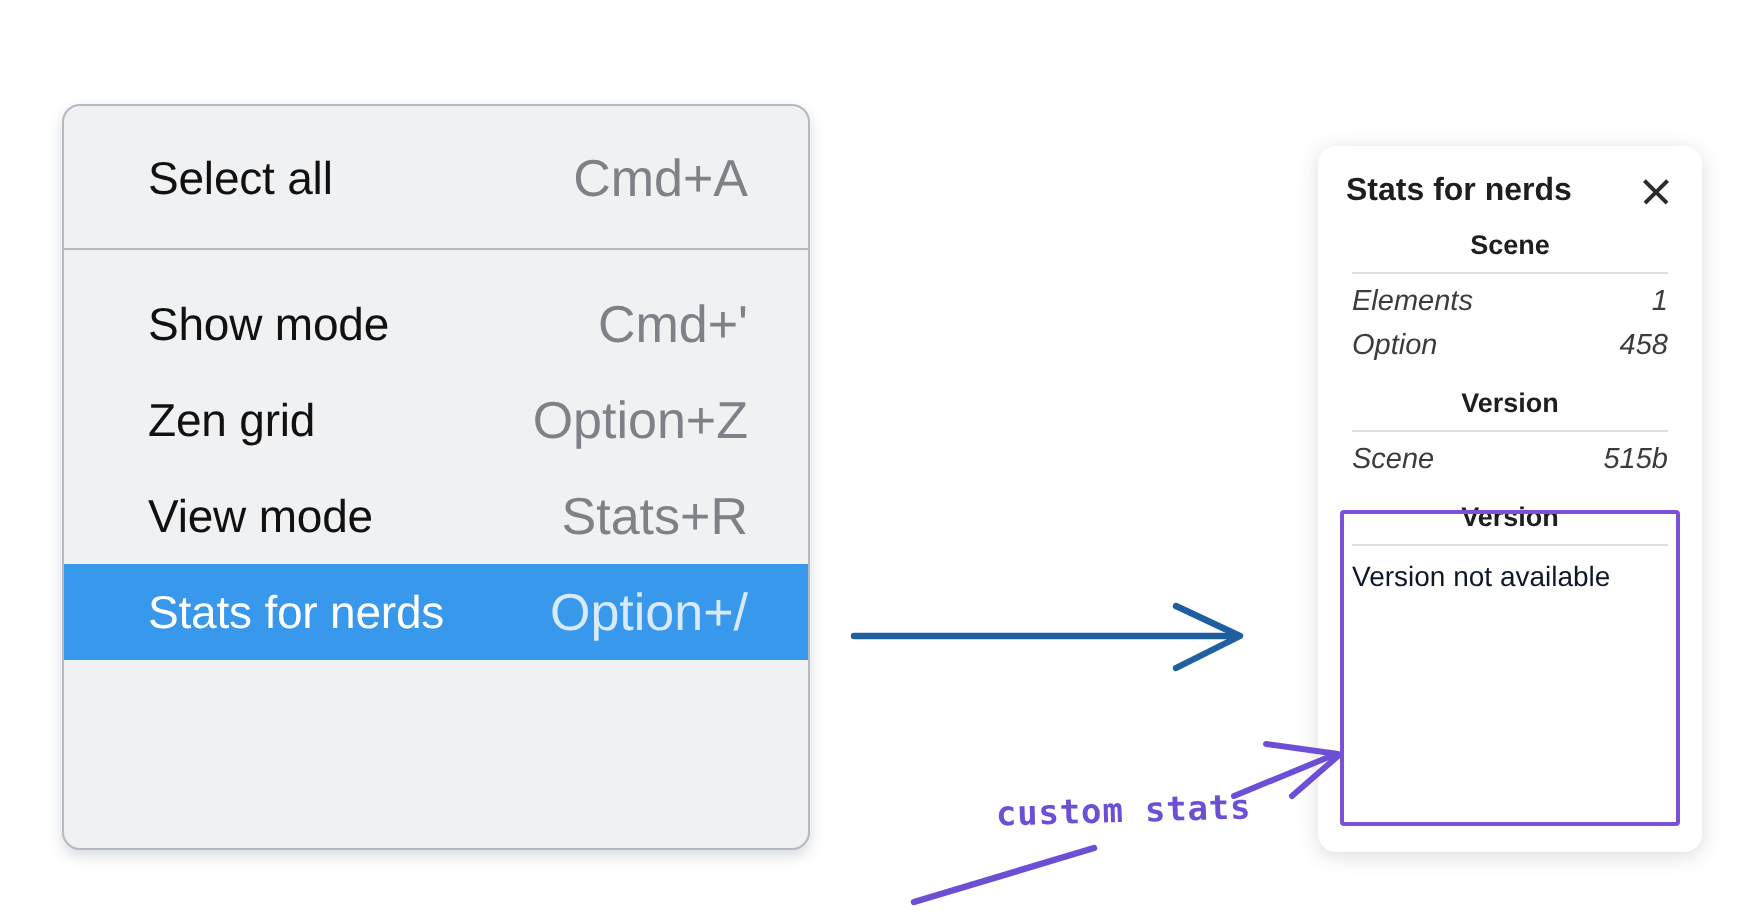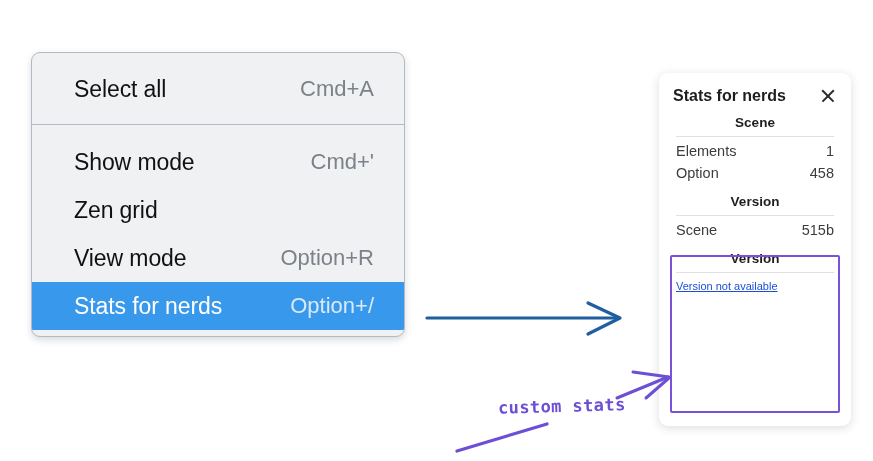--- a/index.html
+++ b/index.html
@@ -14,21 +14,21 @@
     overflow: hidden;
     position: relative;
   }
 
   
   #context-menu {
     position: absolute;
     left: 31px;
     top: 52px;
     width: 374px;
-    height: 285px;
+    height: 373px;
     background: #f0f1f3;
     border: 1px solid #b4bac4;
     border-radius: 9px;
     box-sizing: border-box;
     box-shadow: 0 3px 7px rgba(60, 70, 90, 0.20);
     overflow: hidden;
   }
   .menu-section {
     padding: 0;
   }
@@ -54,21 +54,21 @@
     box-sizing: border-box;
     cursor: default;
   }
   .menu-item .mi-label {
     font-size: 23px;
     color: #111111;
     letter-spacing: -0.1px;
     white-space: nowrap;
   }
   .menu-item .mi-shortcut {
-    font-size: 22px;
+    font-size: 26px;
     color: #7d8288;
     white-space: nowrap;
   }
   .menu-item.selected {
     background: #3898ec;
   }
   .menu-item.selected .mi-label {
     color: #ffffff;
   }
   .menu-item.selected .mi-shortcut {
@@ -134,37 +134,37 @@
   .sp-rule {
     height: 1px;
     background: #dfdfe2;
     margin: 0 0 3px 0;
   }
   .sp-row {
     display: flex;
     align-items: center;
     justify-content: space-between;
     padding: 3px 0;
+    font-style: italic;
   }
   .sp-row .sp-key {
     font-size: 14.5px;
     color: #3c3c3c;
     white-space: nowrap;
   }
   .sp-row .sp-val {
     font-size: 14.5px;
     color: #3c3c3c;
     white-space: nowrap;
   }
   .sp-note {
-    font-size: 11px;
-    color: #1d4ed8;
+    font-size: 14px;
+    color: #0f172a;
     padding: 4px 0 0 0;
     white-space: nowrap;
-    text-decoration: underline;
   }
 
   
   #storage-version-highlight {
     position: absolute;
     left: 670px;
     top: 255px;
     width: 170px;
     height: 158px;
     border: 2px solid #7a52d8;
@@ -209,24 +209,25 @@
 
   <div class="menu-divider"></div>
 
   <div class="menu-section second">
     <div class="menu-item">
       <span class="mi-label">Show mode</span>
       <span class="mi-shortcut">Cmd+'</span>
     </div>
     <div class="menu-item">
       <span class="mi-label">Zen grid</span>
+      <span class="mi-shortcut">Option+Z</span>
     </div>
     <div class="menu-item">
       <span class="mi-label">View mode</span>
-      <span class="mi-shortcut">Option+R</span>
+      <span class="mi-shortcut">Stats+R</span>
     </div>
     <div class="menu-item selected">
       <span class="mi-label">Stats for nerds</span>
       <span class="mi-shortcut">Option+/</span>
     </div>
   </div>
 
 </div>
 
 <div id="stats-panel">

